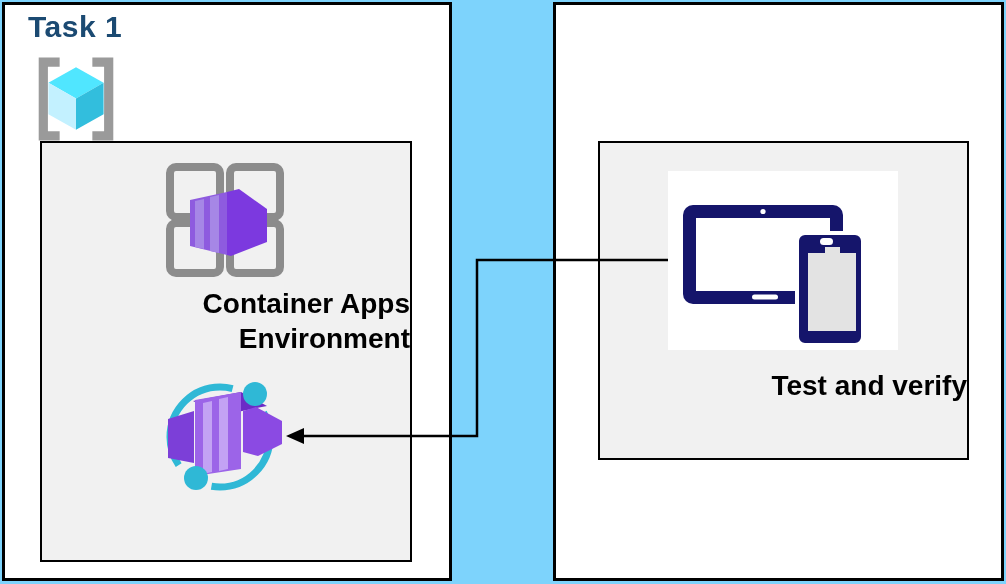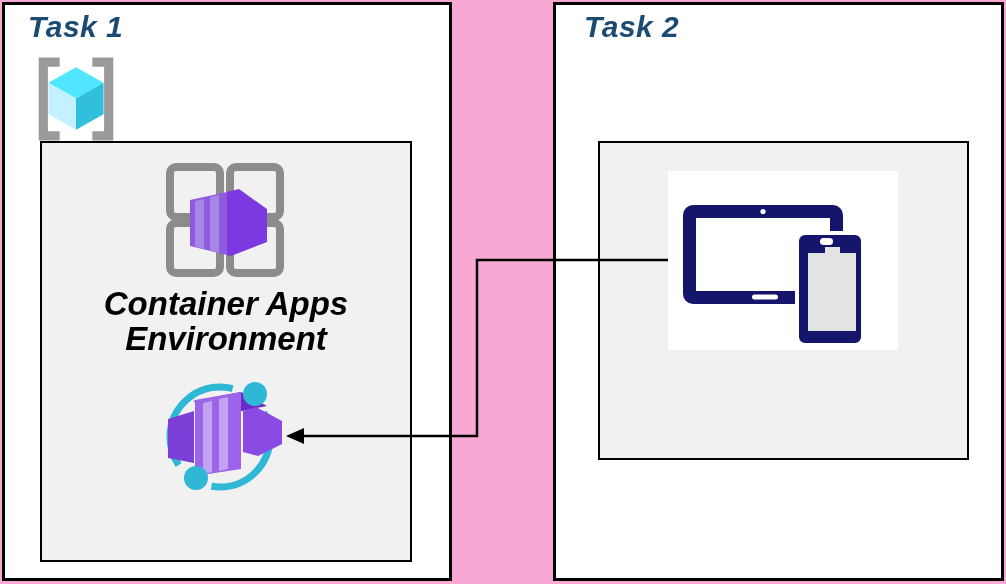--- a/index.html
+++ b/index.html
@@ -1,34 +1,34 @@
 <!DOCTYPE html>
 <html style="--task-title: #1B4A72; --box-border: #000000; --panel-bg: #F1F1F1; --panel-border: #000000; --label-text: #000000; --connector-line: #000000; --azure-cyan: #2FB8D6; --resource-cube-top: #50E6FF; --resource-cube-left: #C3F1FF; --resource-cube-right: #32BEDD; --bracket-gray: #9A9A9A; --grid-gray: #8C8C8C; --purple-front: #8E5BDF; --purple-bright: #7C39DF; --purple-dark: #6C2BC6; --purple-stripe: #C3A2F4; --device-navy: #15156B; --phone-screen: #E3E3E3;"><head>
 <meta charset="utf-8">
 <style>
   html,body{margin:0;padding:0;background:#ffffff;}
   #stage{
-    position:relative;width:1006px;height:584px;background:#f9a8d4;
-    font-family:"Liberation Sans",sans-serif;overflow:hidden;font-style:italic;
+    position:relative;width:1006px;height:584px;background:#7dd3fc;
+    font-family:"Liberation Sans",sans-serif;overflow:hidden;
   }
   .task-box{position:absolute;background:#ffffff;border:3px solid var(--box-border,#000);box-sizing:border-box;}
   #task1-box{left:2px;top:2px;width:450px;height:579px;}
   #task2-box{left:553px;top:2px;width:451px;height:579px;}
   .task-title{position:absolute;font-size:30px;font-weight:700;color:var(--task-title,#1B4A72);letter-spacing:.5px;}
   #task1-title{left:23px;top:5px;}
   #task2-title{left:28px;top:5px;}
   .panel{position:absolute;background:var(--panel-bg,#F1F1F1);border:2px solid var(--panel-border,#000);box-sizing:content-box;}
   #panel1{left:35px;top:136px;width:368px;height:417px;}
   #panel2{left:42px;top:136px;width:367px;height:315px;}
   .icon{position:absolute;}
   #rg-icon{left:24px;top:49px;}
   #rg-name{position:absolute;left:128px;top:64px;font-size:31px;font-weight:700;color:var(--label-text,#000);}
   #env-icon{left:122px;top:18px;}
   #app-icon{left:120px;top:238px;}
-  .panel-label{position:absolute;left:0;width:100%;text-align:center;font-size:33px;font-weight:700;
+  .panel-label{position:absolute;left:0;width:100%;text-align:right;font-size:28px;font-weight:700;
     color:var(--label-text,#000);line-height:35px;}
   #env-label{top:143px;}
   #env-label span{display:inline-block;width:250px;}
   #app-label{top:352px;}
   #white-box{position:absolute;left:68px;top:28px;width:230px;height:179px;background:#ffffff;}
   #test-label{top:225px;}
   #connector{position:absolute;left:0;top:0;width:1006px;height:584px;pointer-events:none;z-index:20;}
   svg{display:block;overflow:visible;}
 </style>
 </head>
@@ -75,38 +75,40 @@
         <polygon points="41,22 50,20 50,91 41,93" fill="var(--purple-stripe,#C3A2F4)"></polygon>
         <polygon points="57,18 66,16 66,88 57,90" fill="var(--purple-stripe,#C3A2F4)"></polygon>
         <circle cx="93" cy="13" r="12" fill="var(--azure-cyan,#2FB8D6)"></circle>
         <circle cx="34" cy="97" r="12" fill="var(--azure-cyan,#2FB8D6)"></circle>
       </svg>
 
     </div>
   </div>
 
   <div class="task-box" id="task2-box">
-    <div class="task-title" id="task2-title">Task 2</div>
 
     <div class="panel" id="panel2">
 
       <div id="white-box">
 
         <svg width="230" height="179" viewBox="0 0 230 179">
           <rect x="15" y="34" width="160" height="99" rx="10" fill="var(--device-navy,#15156B)"></rect>
           <rect x="28" y="47" width="134" height="73" fill="#ffffff"></rect>
           <circle cx="95" cy="40.5" r="2.6" fill="#ffffff"></circle>
           <rect x="84" y="123.5" width="26" height="5" rx="2.5" fill="#ffffff"></rect>
           <rect x="129" y="62" width="66" height="112" rx="8" fill="var(--device-navy,#15156B)" stroke="#ffffff" stroke-width="4"></rect>
           <rect x="152" y="67" width="13" height="7" rx="3.5" fill="#ffffff"></rect>
           <rect x="157" y="76" width="15" height="6" fill="var(--phone-screen,#E3E3E3)"></rect>
           <rect x="140" y="82" width="48" height="78" fill="var(--phone-screen,#E3E3E3)"></rect>
         </svg>
       </div>
 
+      <div class="panel-label" id="test-label">
+        <span>Test and verify</span>
+      </div>
     </div>
   </div>
 
   <svg id="connector" viewBox="0 0 1006 584">
     <path d="M668 260 H477 V436 H303" fill="none" stroke="var(--connector-line,#000)" stroke-width="2.5"></path>
     <polygon points="286,436 304,428 304,444" fill="var(--connector-line,#000)"></polygon>
   </svg>
 
 </div>
 

